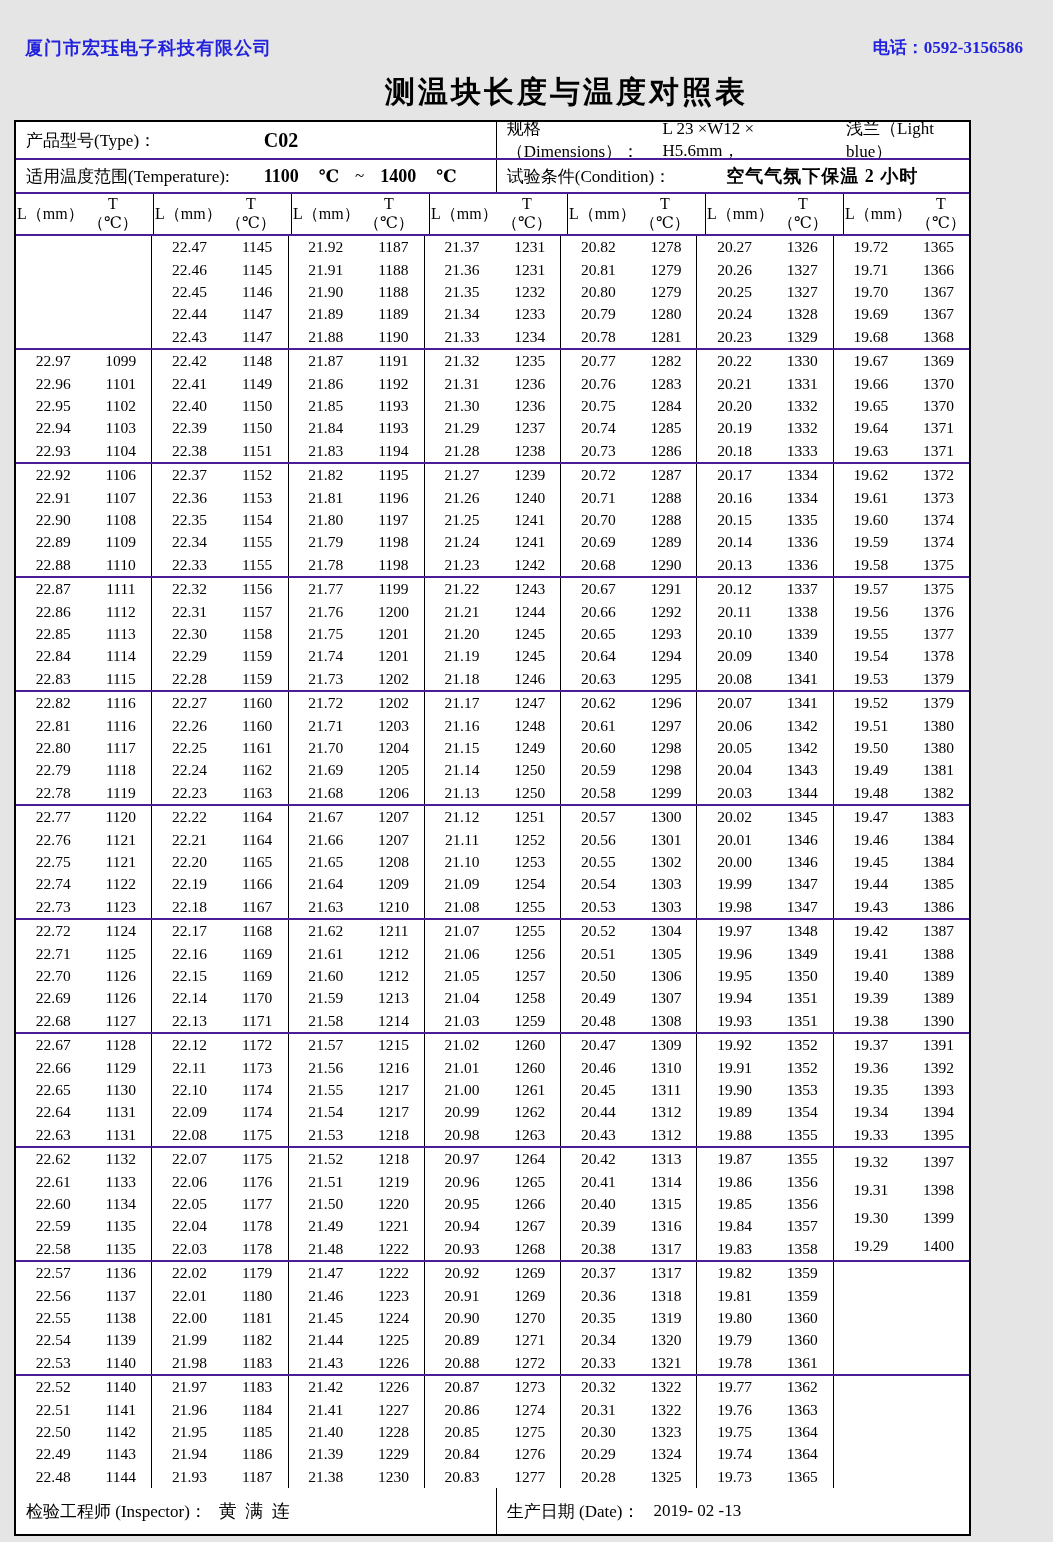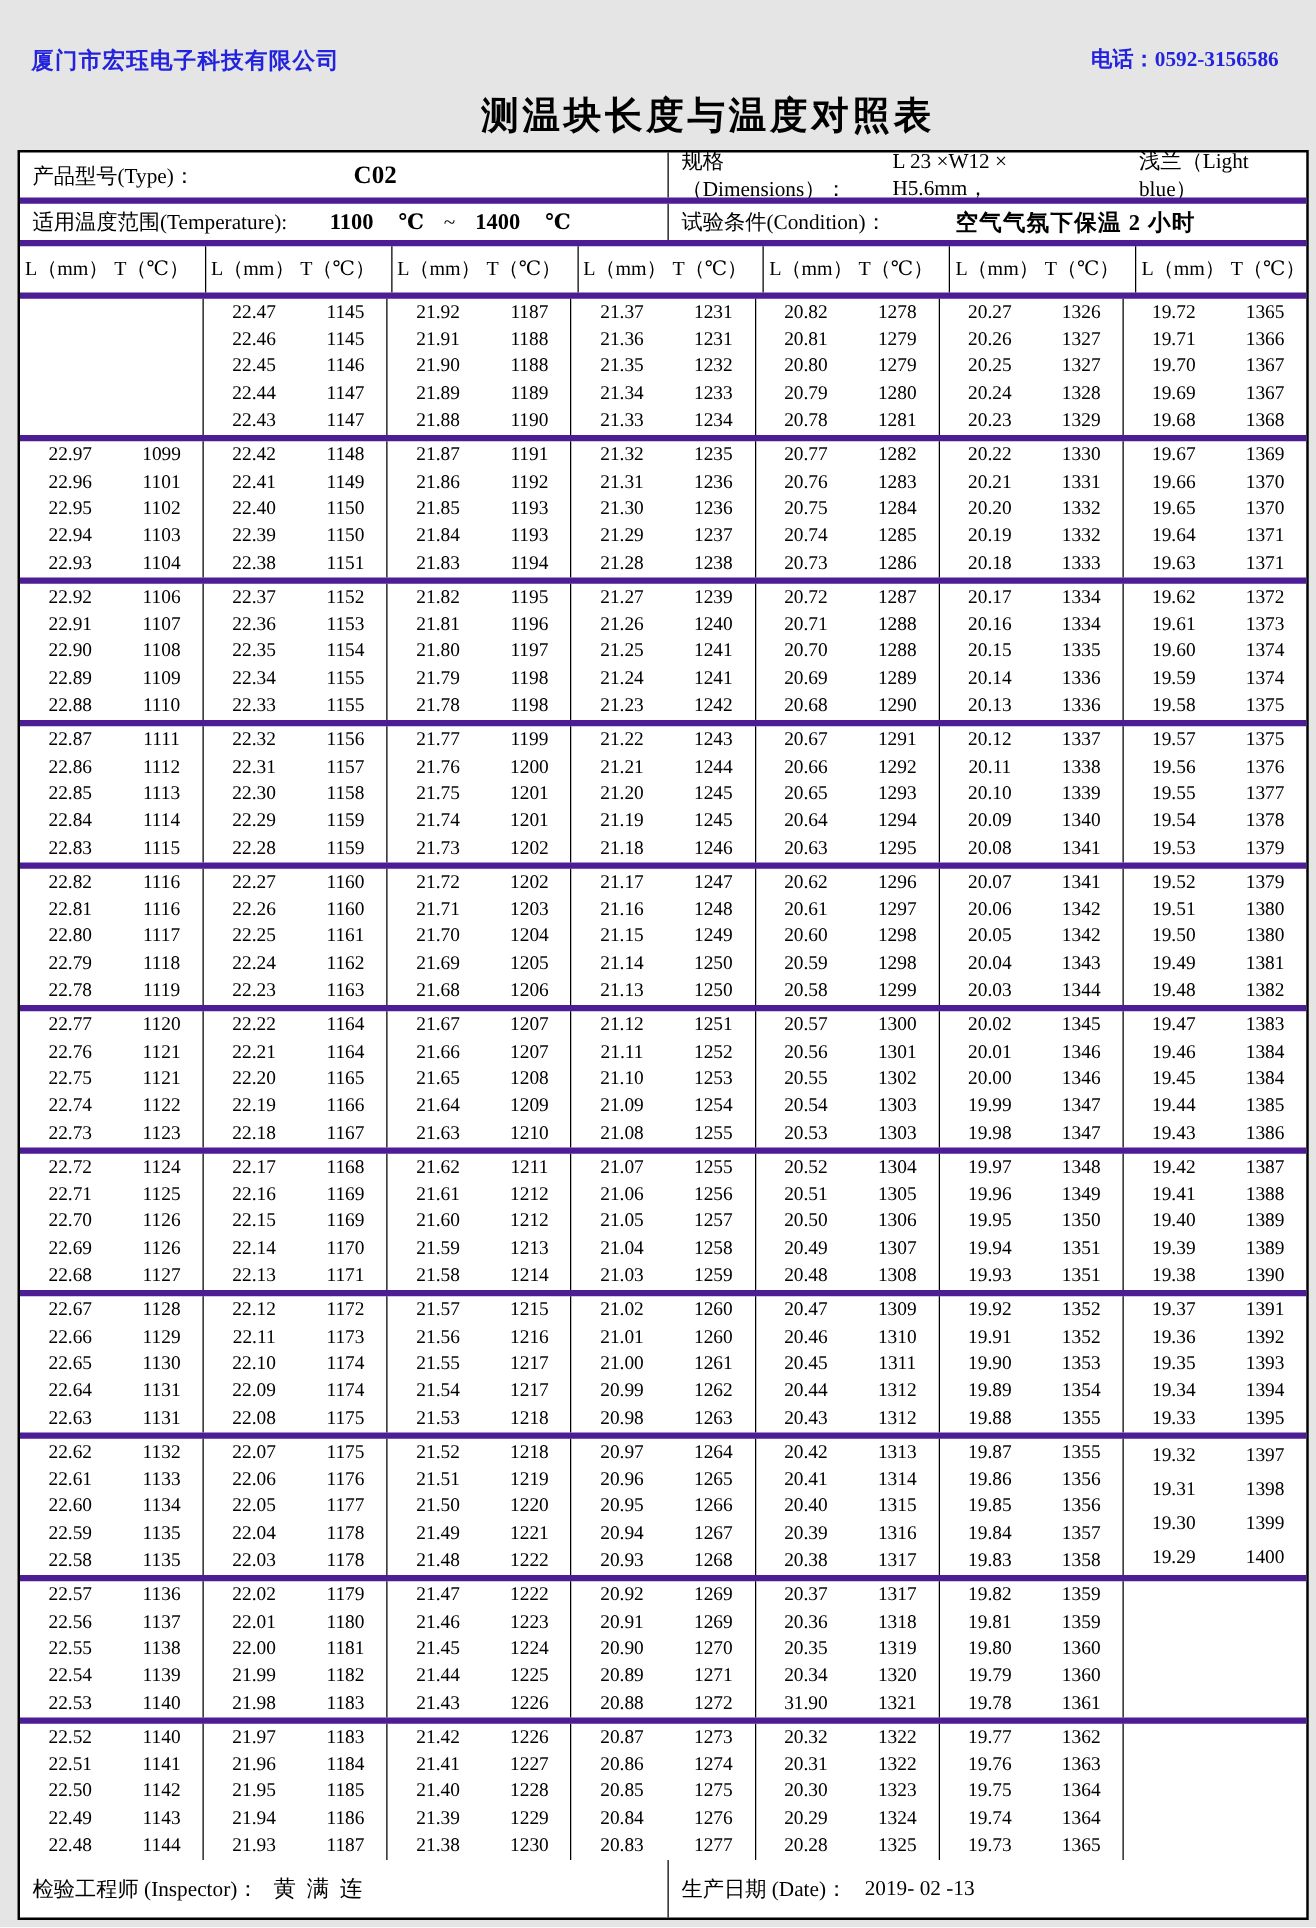--- a/index.html
+++ b/index.html
@@ -5,24 +5,24 @@
   html,body{margin:0;padding:0;background:#fff;}
   .page{position:relative;width:1053px;height:1542px;background:#e5e5e5;overflow:hidden;
         font-family:"Liberation Serif","DejaVu Serif",serif;color:#000;}
   .topbar{position:absolute;top:36px;left:25px;right:30px;display:flex;
           justify-content:space-between;align-items:flex-start;}
   .company{font-family:"Liberation Sans","DejaVu Sans",sans-serif;font-weight:bold;
            font-size:18px;color:var(--accent,#2323dd);letter-spacing:1px;}
   .phone{font-size:17px;font-weight:bold;color:var(--accent,#2323dd);}
   .doc-title{position:absolute;top:72px;left:0;width:100%;text-align:center;
              font-size:30px;font-weight:bold;letter-spacing:3px;padding-left:40px;}
-  .sheet{position:absolute;top:120px;left:14px;width:1033px;border:2px solid #000;
+  .sheet{position:absolute;top:120px;left:14px;width:957px;border:2px solid #000;
          box-sizing:border-box;display:flex;flex-direction:column;background:#fff;}
   .sheet-row{display:flex;box-sizing:border-box;}
-  .sheet-row + .sheet-row{border-top:5px solid #4c1d95;}
+  .sheet-row + .sheet-row{border-top:2px solid #4c1d95;}
   .half{box-sizing:border-box;display:flex;align-items:center;padding-left:10px;}
   .half-left{width:50.45%;border-right:1px solid #000;}
   .half-right{flex:1;}
   .info-row1{height:36px;}
   .info-row2{height:34px;}
   .lbl{font-size:17px;}
   .type-value{flex:1;text-align:center;font-weight:bold;font-size:20px;margin-right:90px;}
   .dims-value{font-size:17px;margin-left:8px;}
   .dims-color{font-size:17px;margin-left:30px;}
   .temp-value{font-weight:bold;font-size:18px;}
@@ -1610,21 +1610,21 @@
           </div>
           <div class="line">
             <span class="lv">20.35</span>
             <span class="tv">1319</span>
           </div>
           <div class="line">
             <span class="lv">20.34</span>
             <span class="tv">1320</span>
           </div>
           <div class="line">
-            <span class="lv">31.90</span>
+            <span class="lv">20.33</span>
             <span class="tv">1321</span>
           </div>
         </div>
         <div class="pair-cell">
           <div class="line">
             <span class="lv">19.82</span>
             <span class="tv">1359</span>
           </div>
           <div class="line">
             <span class="lv">19.81</span>

